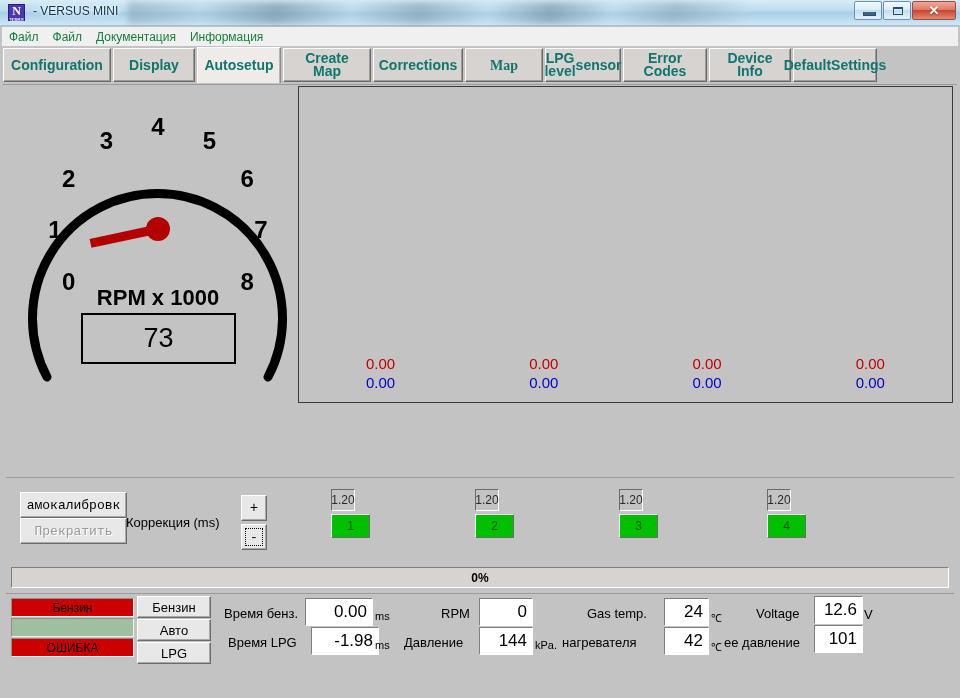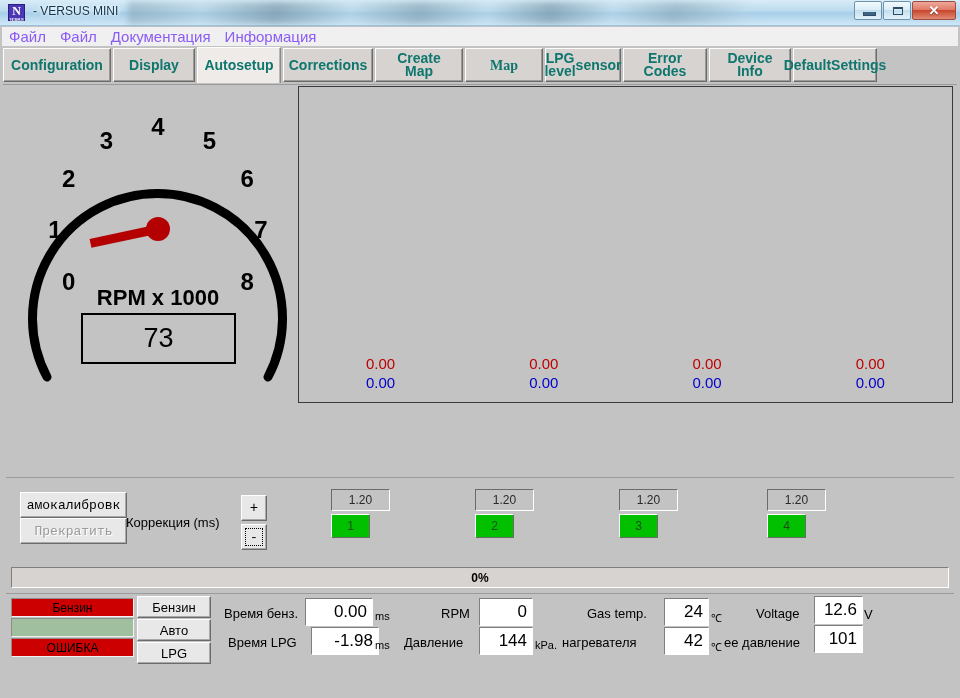--- a/index.html
+++ b/index.html
@@ -95,21 +95,21 @@
 
   
   .menubar {
     position: absolute; left: 2px; top: 27px;
     width: 956px; height: 19px;
     background: #f0f0f0;
     display: flex; align-items: center;
     box-sizing: border-box;
   }
   .menu-item {
-    font-size: 15px; color: #8b5cf6;
+    font-size: 12px; color: #15803d;
     padding: 1px 7px;
     white-space: nowrap;
   }
 
   
   .tabstrip {
     position: absolute; left: 3px; top: 48px;
     width: 954px; height: 36px;
     display: flex; align-items: flex-start;
   }
@@ -242,21 +242,21 @@
   .btn-minus .focusring {
     width: 18px; height: 18px;
     border: 1px dotted #000;
     box-sizing: border-box;
     display: flex; align-items: center; justify-content: center;
     font-size: 13px;
   }
 
   .inj-group { position: absolute; top: 0; }
   .inj-val {
-    width: 59px; height: 22px;
+    width: 24px; height: 22px;
     background: #c3c3c3;
     border-top: 1px solid #6b6b6b;
     border-left: 1px solid #6b6b6b;
     border-right: 1px solid #ffffff;
     border-bottom: 1px solid #ffffff;
     box-sizing: border-box;
     font-size: 12px; color: #2a2a2a;
     display: flex; align-items: center; justify-content: center;
   }
   .inj-led {
@@ -376,25 +376,25 @@
   <div class="tabstrip" id="tabstrip">
       <div class="tab" style="width: 108px;">
         <span style="display: block;">Configuration</span>
       </div>
       <div class="tab" style="width: 82px;">
         <span style="display: block;">Display</span>
       </div>
       <div class="tab active" style="width: 84px; text-align: center;">
         <span style="display: block;">Autosetup</span>
       </div>
+      <div class="tab" style="width: 88px;">
+        <span style="display: block;">Create Map</span>
+      </div>
       <div class="tab" style="width: 90px;">
         <span style="display: block;">Corrections</span>
-      </div>
-      <div class="tab" style="width: 88px;">
-        <span style="display: block;">Create Map</span>
       </div>
       <div class="tab" style="width: 78px; font-family: Liberation Serif, serif;">
         <span style="display: block;">Map</span>
       </div>
       <div class="tab" style="width: 76px;">
         <span style="display: block;">LPG level</span>
         <span style="display: block;">sensor</span>
       </div>
       <div class="tab" style="width: 84px;">
         <span style="display: block;">Error Codes</span>

